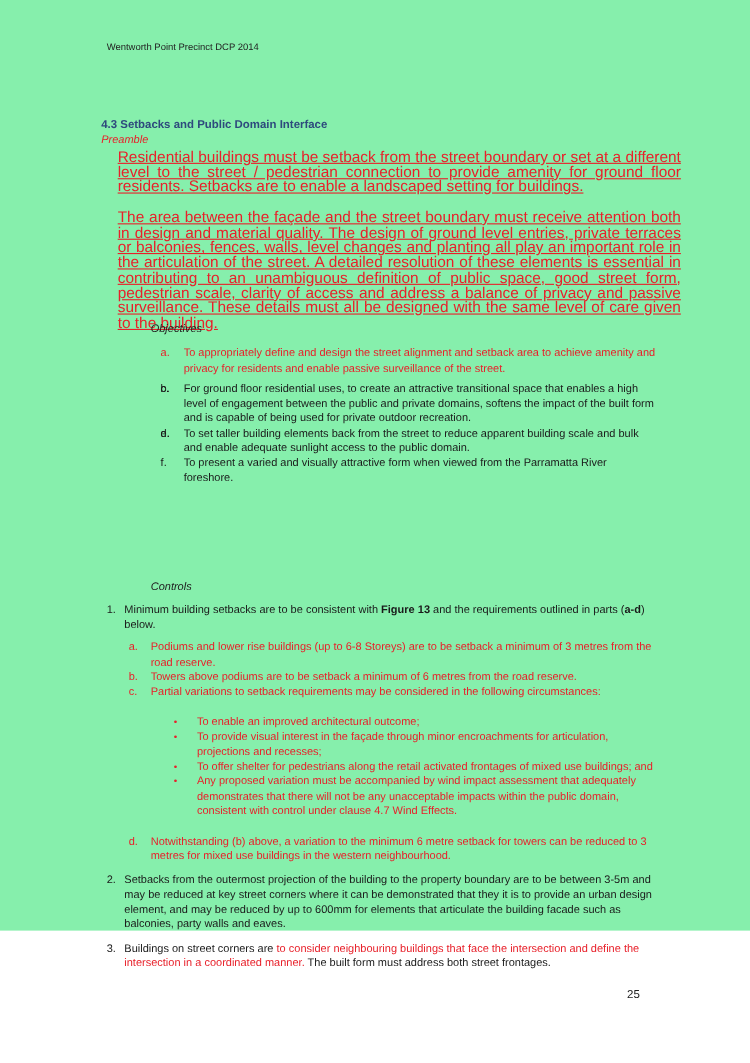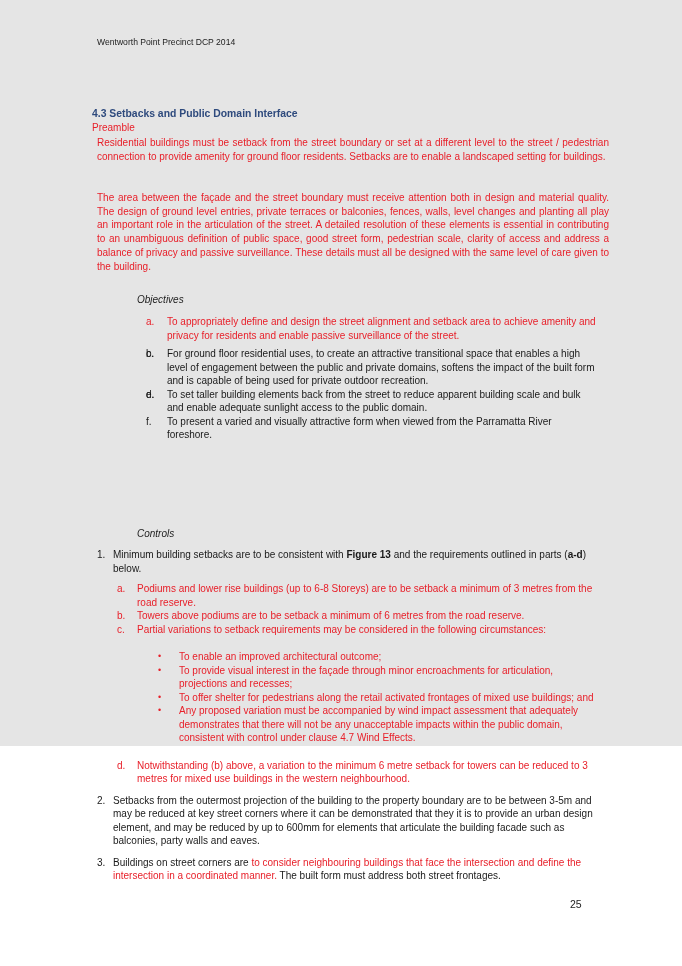--- a/index.html
+++ b/index.html
@@ -1,23 +1,23 @@
 <!DOCTYPE html>
 <html><head>
 <meta charset="utf-8">
 <style>
   html, body { margin: 0; padding: 0; background: #ffffff; }
   body { width: 682px; height: 966px; position: relative; overflow: hidden;
          font-family: "Liberation Sans", sans-serif; color: #1a1a1a; }
-  .page { position: absolute; left: 0; top: 0; width: 682px; height: 746px; background: #e5e5e5; }
+  .page { position: absolute; left: 0; top: 0; width: 682px; height: 846px; background: #86efac; }
   .header { position: absolute; left: 97px; top: 37px; font-size: 8.6px; color: #222; }
   .red { color: #e8202a; }
   .section-title { position: absolute; left: 92px; top: 108px; font-size: 10.4px; font-weight: bold; color: #2e4a7d; }
-  .preamble-label { position: absolute; left: 92px; top: 122px; font-size: 10px; color: #e8202a; }
-  .para { position: absolute; left: 97px; width: 512px; font-size: 10px; line-height: 13.7px; text-align: justify; color: #e8202a; }
+  .preamble-label { position: absolute; left: 92px; top: 122px; font-size: 10px; font-style: italic; color: #e8202a; }
+  .para { position: absolute; left: 107px; width: 512px; font-size: 14px; line-height: 13.7px; text-align: justify; color: #e8202a; text-decoration: underline; }
   .para.p1 { top: 136px; }
   .para.p2 { top: 191px; }
   .subhead { position: absolute; left: 97px; font-size: 10px; font-style: italic; color: #222; margin-left: 40px; }
   .subhead.obj { top: 294px; }
   .subhead.ctl { top: 528px; }
   .list { position: absolute; margin: 0; padding: 0; list-style: none; font-size: 10px; line-height: 13.5px; }
   .list li { position: relative; }
   .list .mk { position: absolute; left: 0; top: 0; }
   .obj-list { left: 146px; top: 315px; width: 450px; }
   .obj-list li { padding-left: 21px; }

